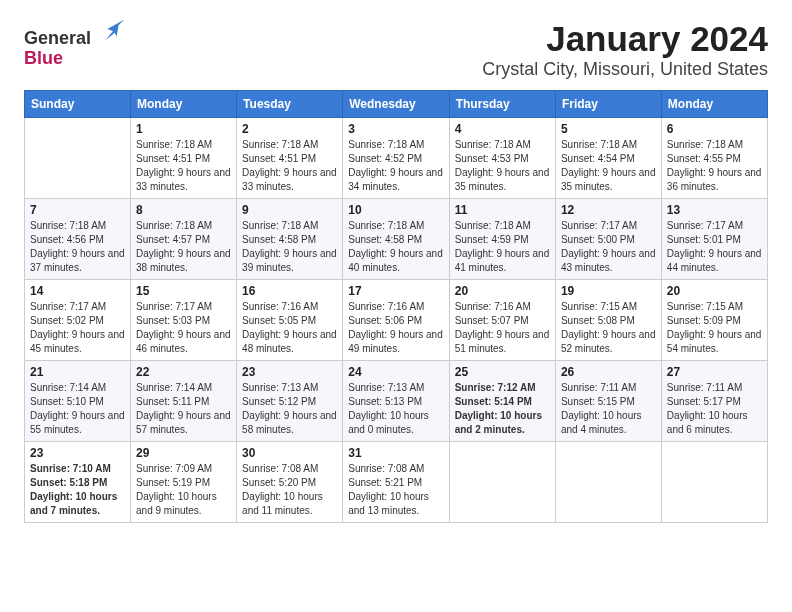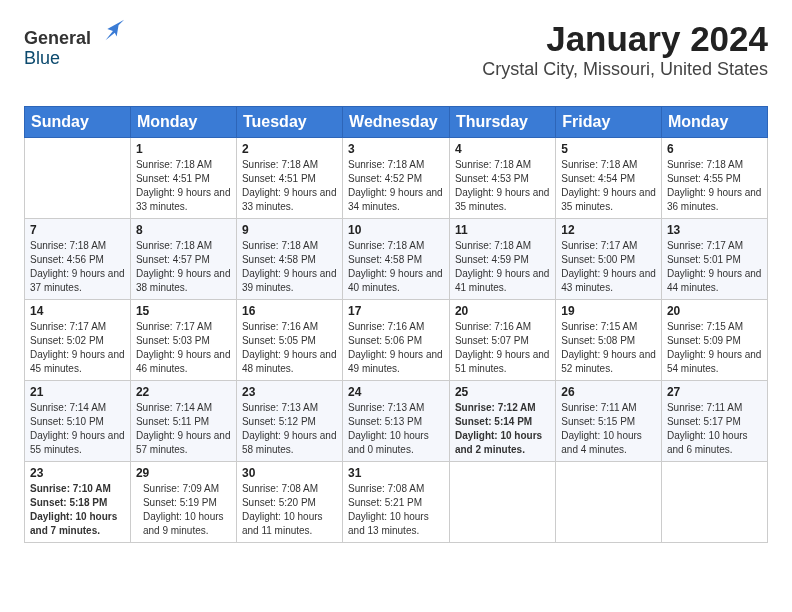--- a/index.html
+++ b/index.html
@@ -7,37 +7,37 @@
       font-family: Arial, sans-serif;
       background: #fff;
       width: 792px;
       min-height: 612px;
       padding: 20px 24px 20px 24px;
     }
     .header-area {
       display: flex;
       justify-content: space-between;
       align-items: flex-start;
-      margin-bottom: 26px;
+      margin-bottom: 10px;
     }
     .logo {
       display: flex;
       align-items: center;
       gap: 0px;
     }
     .logo-text-general {
       font-size: 18px;
       font-weight: bold;
       color: #333;
       line-height: 1.1;
     }
     .logo-text-blue {
       font-size: 18px;
-      font-weight: normal;
-      color: #0c4a6e;
+      font-weight: bold;
+      color: #be185d;
       line-height: 1.1;
     }
     .logo-bird {
       width: 28px;
       height: 28px;
       margin-left: 2px;
       margin-top: -4px;
     }
     .title-area {
       text-align: right;
@@ -55,21 +55,21 @@
     .calendar-table {
       width: 100%;
       border-collapse: collapse;
       font-size: 11px;
     }
     .calendar-table thead tr th {
       background-color: #3a7bd5;
       color: #fff;
       text-align: left;
       padding: 6px 6px;
-      font-size: 16px;
+      font-size: 12px;
       font-weight: bold;
       border: 1px solid #2d65b8;
     }
     .calendar-table tbody tr td {
       border: 1px solid #ccc;
       vertical-align: top;
       padding: 4px 5px;
       width: 107px;
       min-height: 80px;
       background: #fff;
@@ -301,21 +301,21 @@
       </tr>
       <tr>
         <td>
           <div class="day-number">23</div>
           <div class="day-info" style="white-space: pre-line; font-weight: bold;">Sunrise: 7:10 AM
 Sunset: 5:18 PM
 Daylight: 10 hours and 7 minutes.</div>
         </td>
         <td>
           <div class="day-number">29</div>
-          <div class="day-info" style="white-space: pre-line; margin-left: 7px;">Sunrise: 7:09 AM
+          <div class="day-info" style="white-space: pre-line;">Sunrise: 7:09 AM
 Sunset: 5:19 PM
 Daylight: 10 hours and 9 minutes.</div>
         </td>
         <td>
           <div class="day-number">30</div>
           <div class="day-info" style="white-space: pre-line;">Sunrise: 7:08 AM
 Sunset: 5:20 PM
 Daylight: 10 hours and 11 minutes.</div>
         </td>
         <td>

